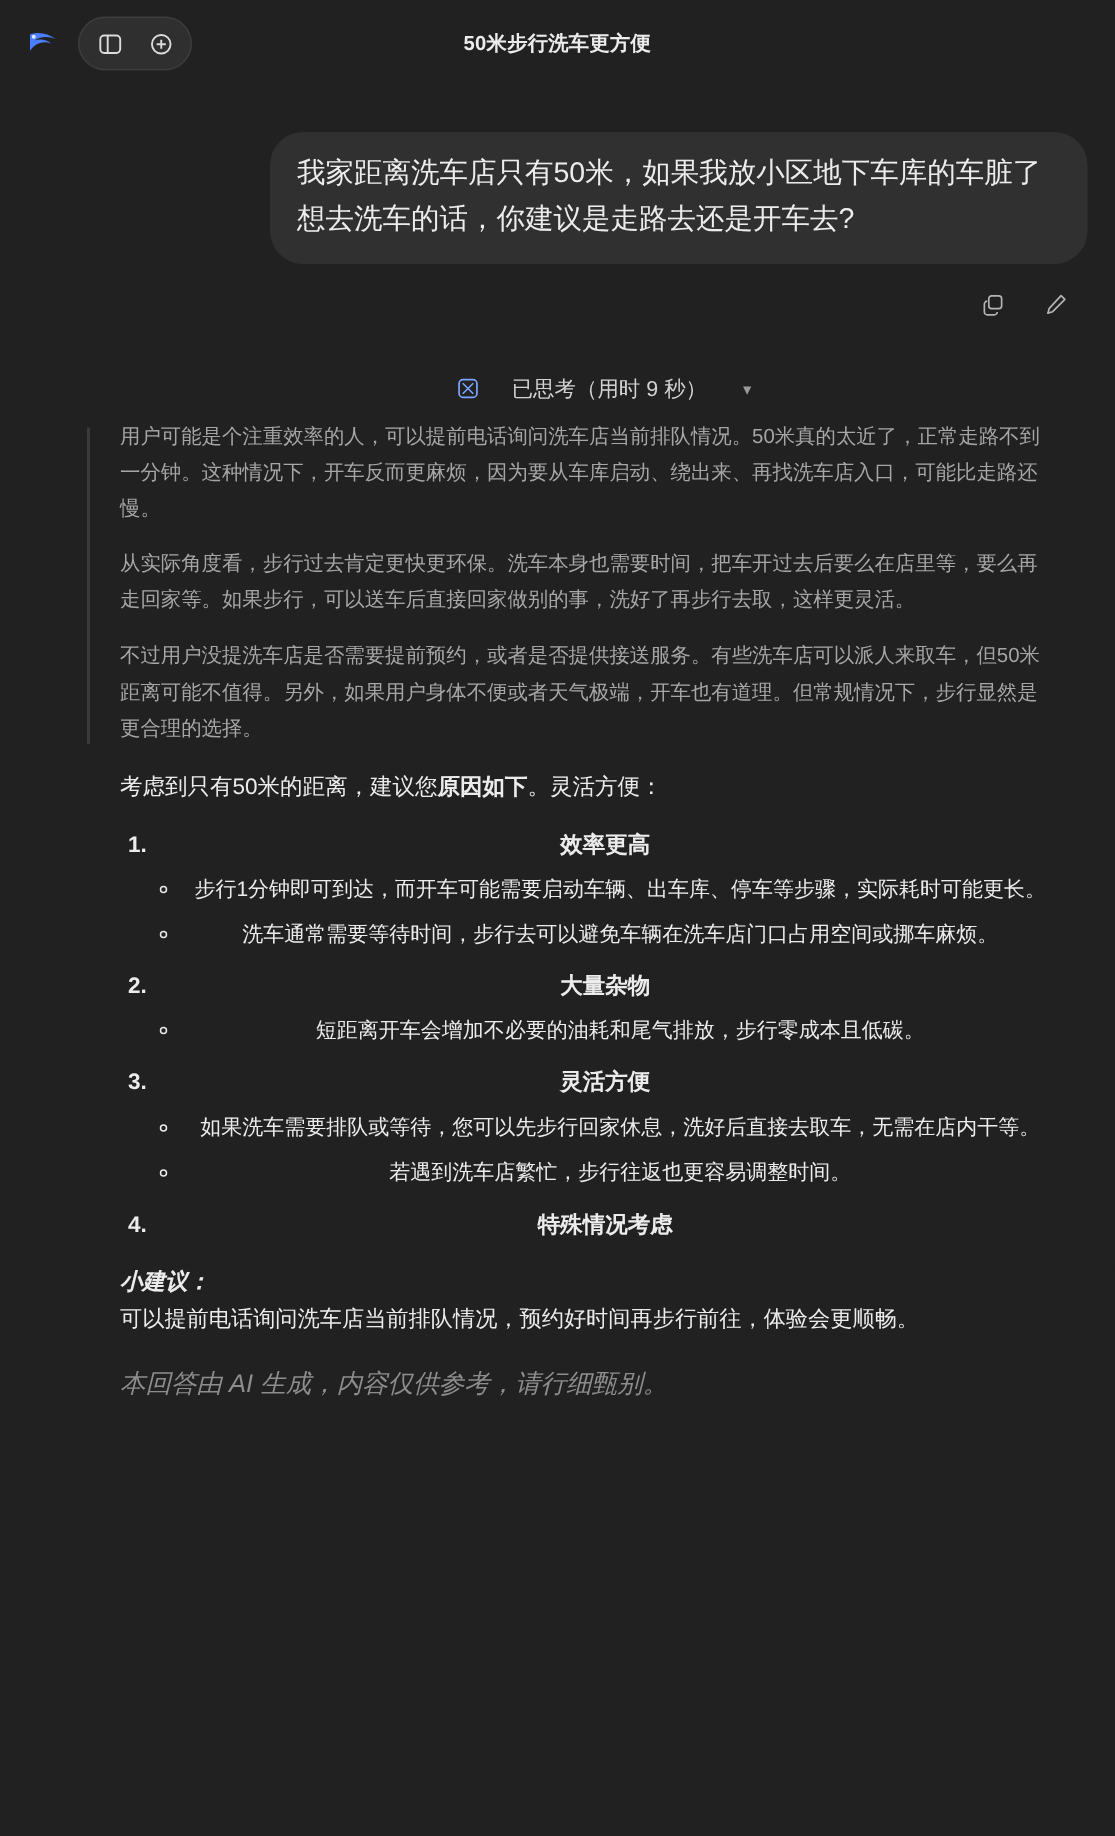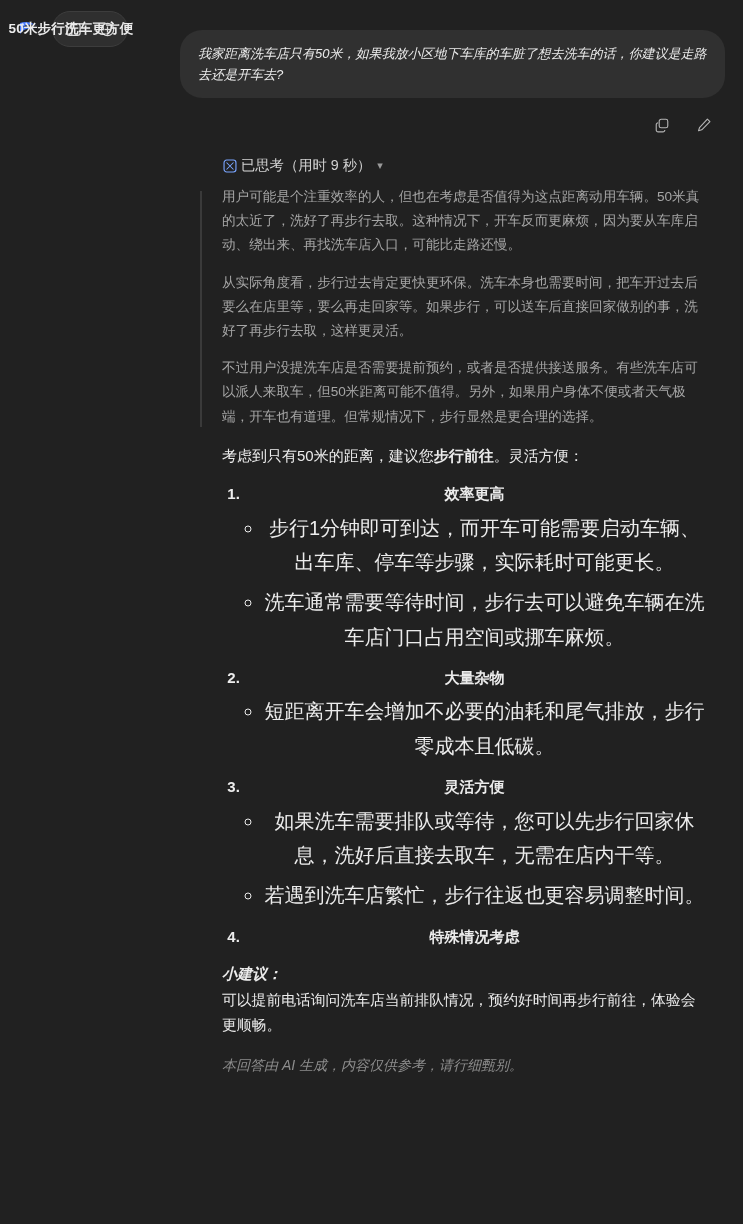--- a/index.html
+++ b/index.html
@@ -8,21 +8,21 @@
     width: 743px; height: 1224px;
     background: #212121;
     font-family: "Liberation Sans", sans-serif;
     color: #ececec;
     overflow: hidden;
   }
   .app {
     width: 743px; height: 1224px;
     position: relative;
     display: flex;
-    flex-direction: row;
+    flex-direction: column;
   }
   
   .topbar {
     height: 58px;
     flex: 0 0 58px;
     display: flex;
     align-items: center;
     padding: 0 14px;
     position: relative;
   }
@@ -67,48 +67,48 @@
   .user-row {
     display: flex;
     justify-content: flex-end;
     margin-top: 30px;
   }
   .user-bubble {
     background: #303030;
     border-radius: 22px;
     padding: 13px 18px;
     max-width: 545px;
-    font-size: 13px;
+    font-size: 19px;
     line-height: 1.62;
     color: #ececec;
-    font-style: italic;
   }
   .msg-actions {
     display: flex;
     justify-content: flex-end;
     gap: 16px;
     margin-top: 14px;
     padding-right: 8px;
   }
   .act-btn {
     width: 26px; height: 26px;
     display: flex; align-items: center; justify-content: center;
     border-radius: 6px;
     cursor: pointer;
     color: #b4b4b4;
   }
 
   
   .think-head {
     display: flex;
     align-items: center;
-    gap: 4px;
-    margin: 18px 0 10px 62px;
+    gap: 22px;
+    margin: 34px 0 10px 62px;
     font-size: 14.4px;
     color: #c9c9c9;
+    justify-content: center;
   }
   .think-icon {
     width: 15px; height: 15px;
     display: inline-flex; align-items: center; justify-content: center;
     color: #7aa5ff;
   }
   .think-label { font-size: 14.3px; color: #d2d2d2; }
   .chev { color: #9a9a9a; font-size: 11px; margin-left: 2px; }
 
   .think-body {
@@ -166,40 +166,40 @@
     color: #ececec;
   }
   ol.ans-list > li::marker { font-weight: bold; }
   ul.sub {
     margin: 4px 0 12px 0;
     padding-left: 20px;
     list-style: circle;
   }
   ul.sub > li {
     font-weight: normal;
-    font-size: 20px;
+    font-size: 14px;
     line-height: 1.72;
     margin-bottom: 6px;
     color: #ececec;
   }
   .tip-title {
     font-size: 15px;
     font-weight: bold;
     margin: 16px 0 4px 0;
     color: #ececec;
     font-style: italic;
   }
   .tip-text {
     font-size: 14.8px;
     line-height: 1.7;
     color: #ececec;
     margin: 0 0 16px 0;
   }
   .disclaimer {
-    font-size: 14px;
+    font-size: 17px;
     font-style: italic;
     color: #8d8d8d;
     margin: 4px 0 0 0;
     line-height: 1.6;
   }
   .bottom-pad { height: 18px; }
 </style>
 </head>
 <body>
 
@@ -255,28 +255,28 @@
         <svg width="14" height="14" viewBox="0 0 16 16" aria-hidden="true">
           <rect x="1.2" y="1.2" width="13.6" height="13.6" rx="3" fill="none" stroke="#7aa5ff" stroke-width="1.3"></rect>
           <path d="M4 4 L12 12 M12 4 L4 12" stroke="#7aa5ff" stroke-width="1.2"></path>
         </svg>
       </span>
       <span class="think-label">已思考（用时 9 秒）</span>
       <span class="chev">▾</span>
     </div>
 
     <div class="think-body">
-      <p class="think-p">用户可能是个注重效率的人，但也在考虑是否值得为这点距离动用车辆。50米真的太近了，洗好了再步行去取。这种情况下，开车反而更麻烦，因为要从车库启动、绕出来、再找洗车店入口，可能比走路还慢。</p>
+      <p class="think-p">用户可能是个注重效率的人，可以提前电话询问洗车店当前排队情况。50米真的太近了，正常走路不到一分钟。这种情况下，开车反而更麻烦，因为要从车库启动、绕出来、再找洗车店入口，可能比走路还慢。</p>
       <p class="think-p">从实际角度看，步行过去肯定更快更环保。洗车本身也需要时间，把车开过去后要么在店里等，要么再走回家等。如果步行，可以送车后直接回家做别的事，洗好了再步行去取，这样更灵活。</p>
       <p class="think-p">不过用户没提洗车店是否需要提前预约，或者是否提供接送服务。有些洗车店可以派人来取车，但50米距离可能不值得。另外，如果用户身体不便或者天气极端，开车也有道理。但常规情况下，步行显然是更合理的选择。</p>
     </div>
 
     <div class="answer">
       <p class="ans-lead">
-        <span>考虑到只有50米的距离，建议您</span><b>步行前往</b><span>。灵活方便：</span>
+        <span>考虑到只有50米的距离，建议您</span><b>原因如下</b><span>。灵活方便：</span>
       </p>
 
       <ol class="ans-list">
         <li>
           <span>效率更高</span>
           <ul class="sub">
             <li>步行1分钟即可到达，而开车可能需要启动车辆、出车库、停车等步骤，实际耗时可能更长。</li>
             <li>洗车通常需要等待时间，步行去可以避免车辆在洗车店门口占用空间或挪车麻烦。</li>
           </ul>
         </li>

